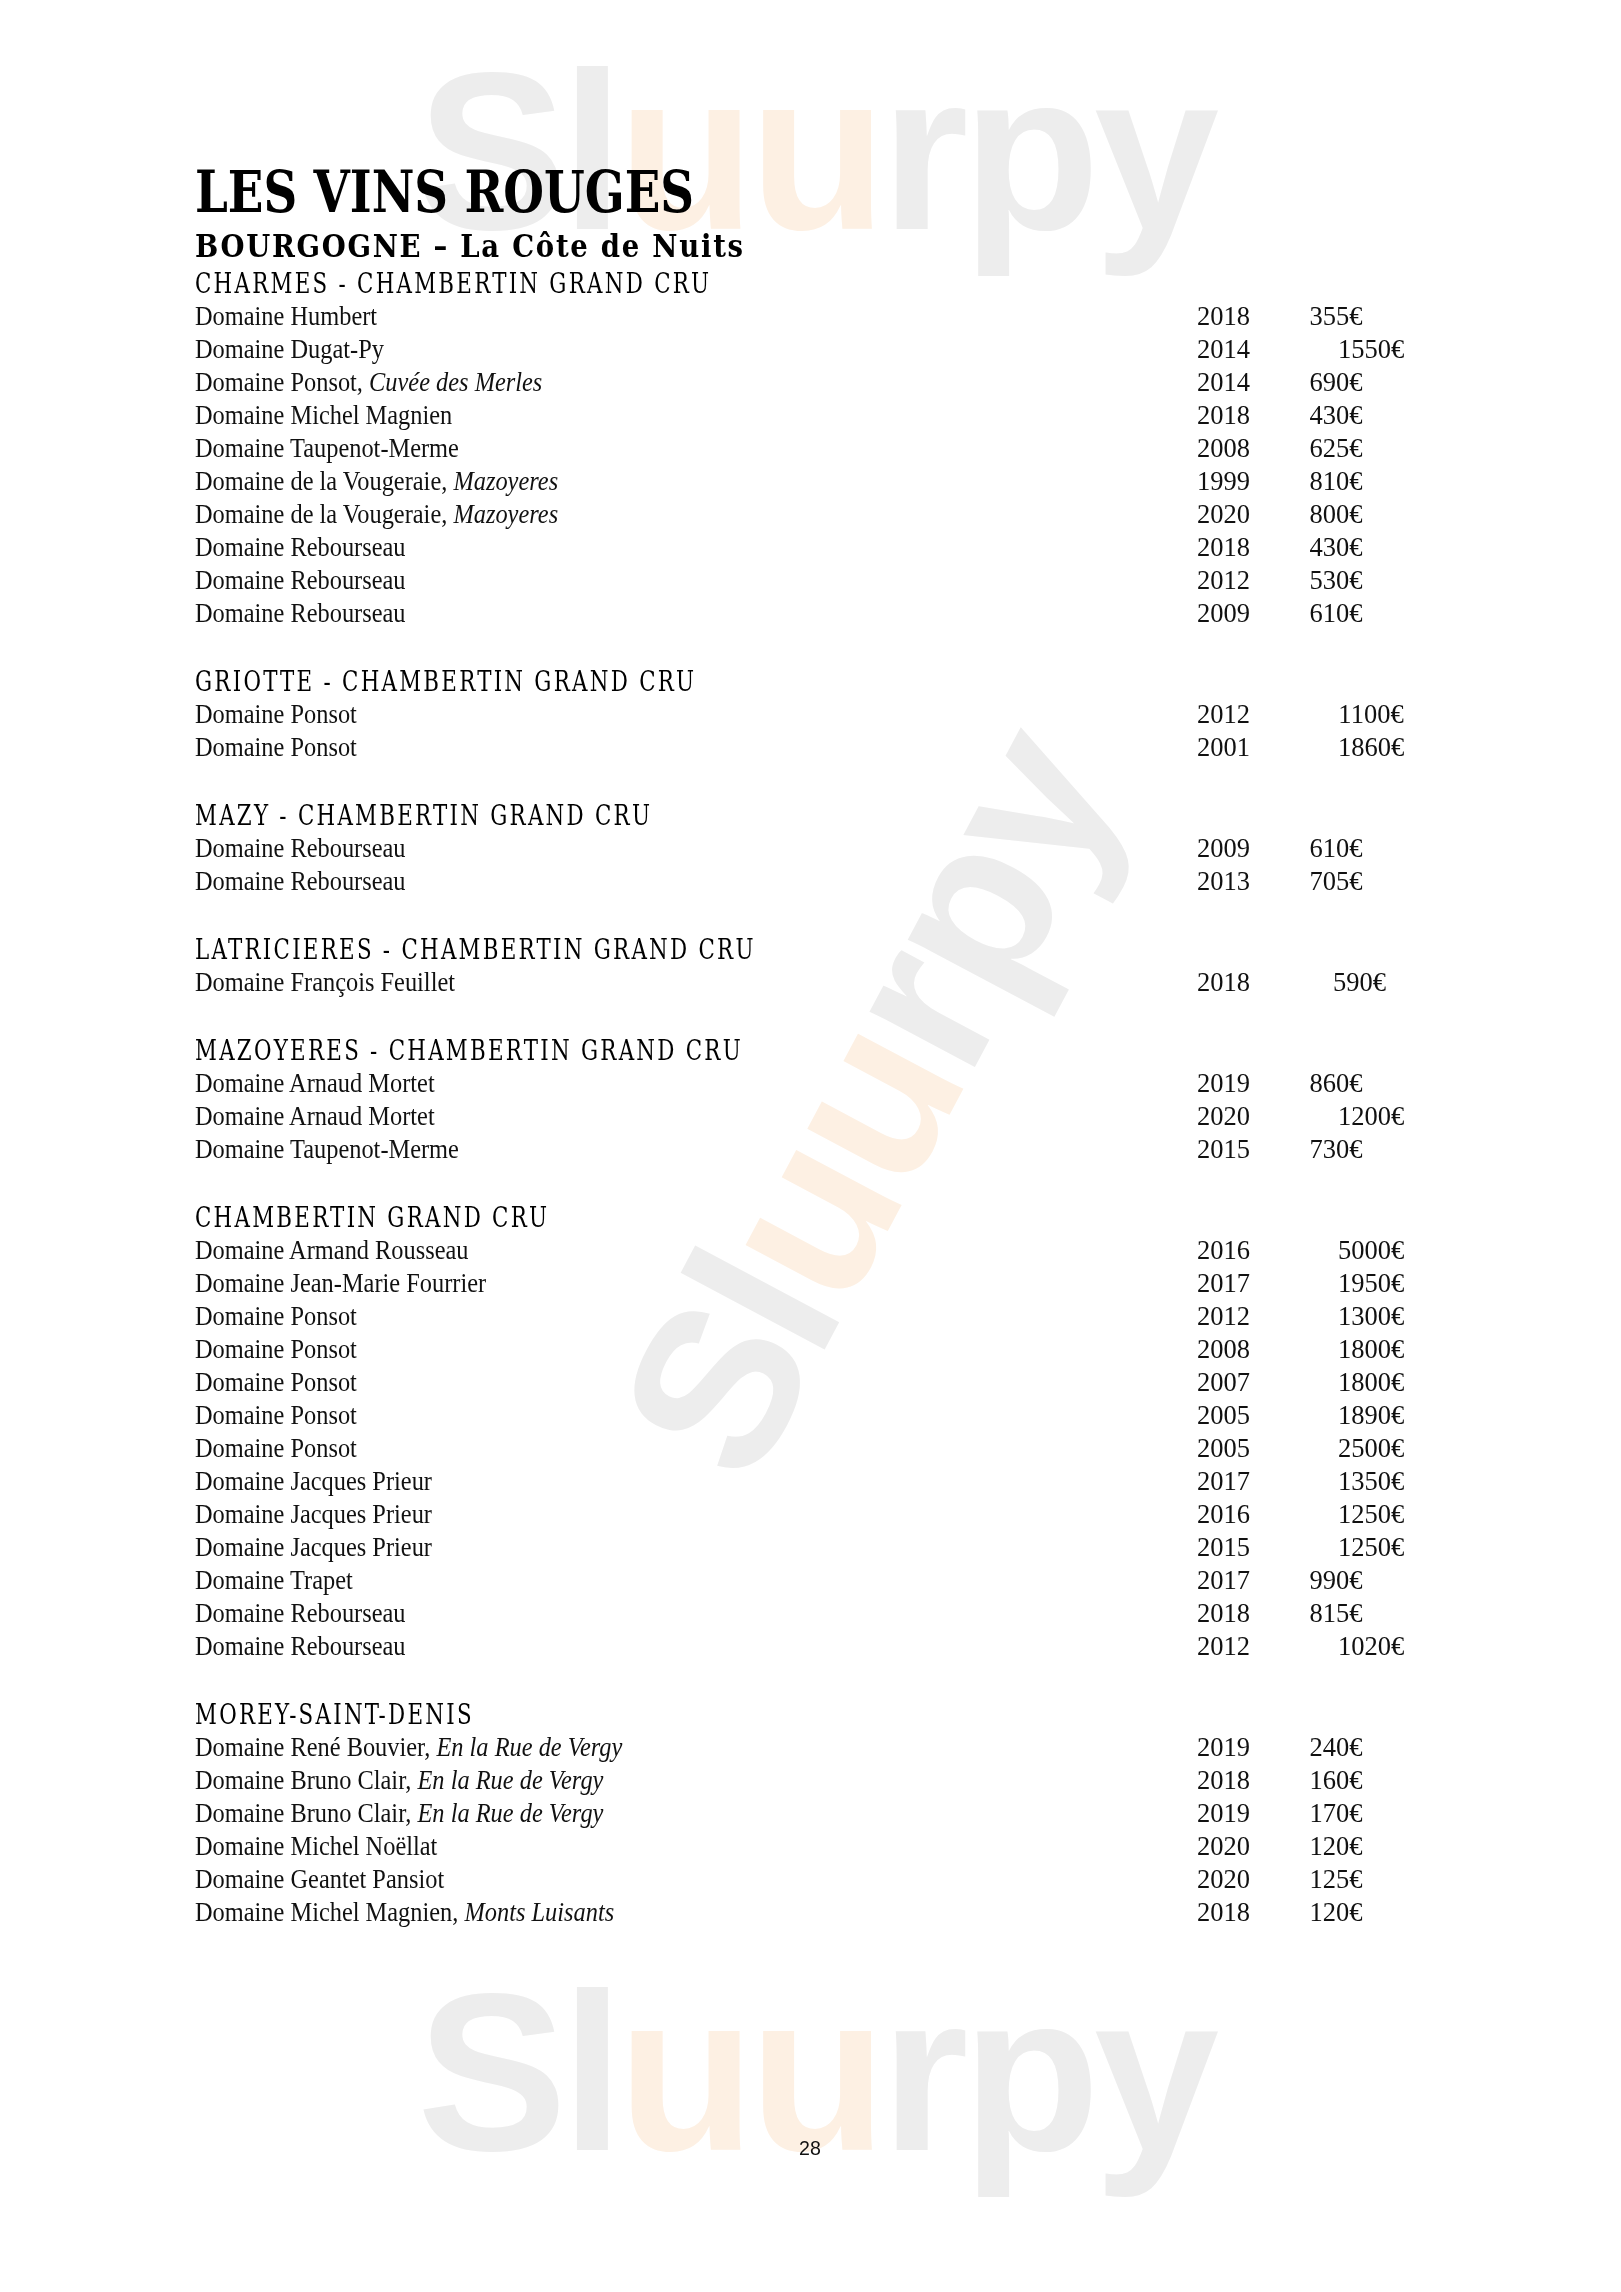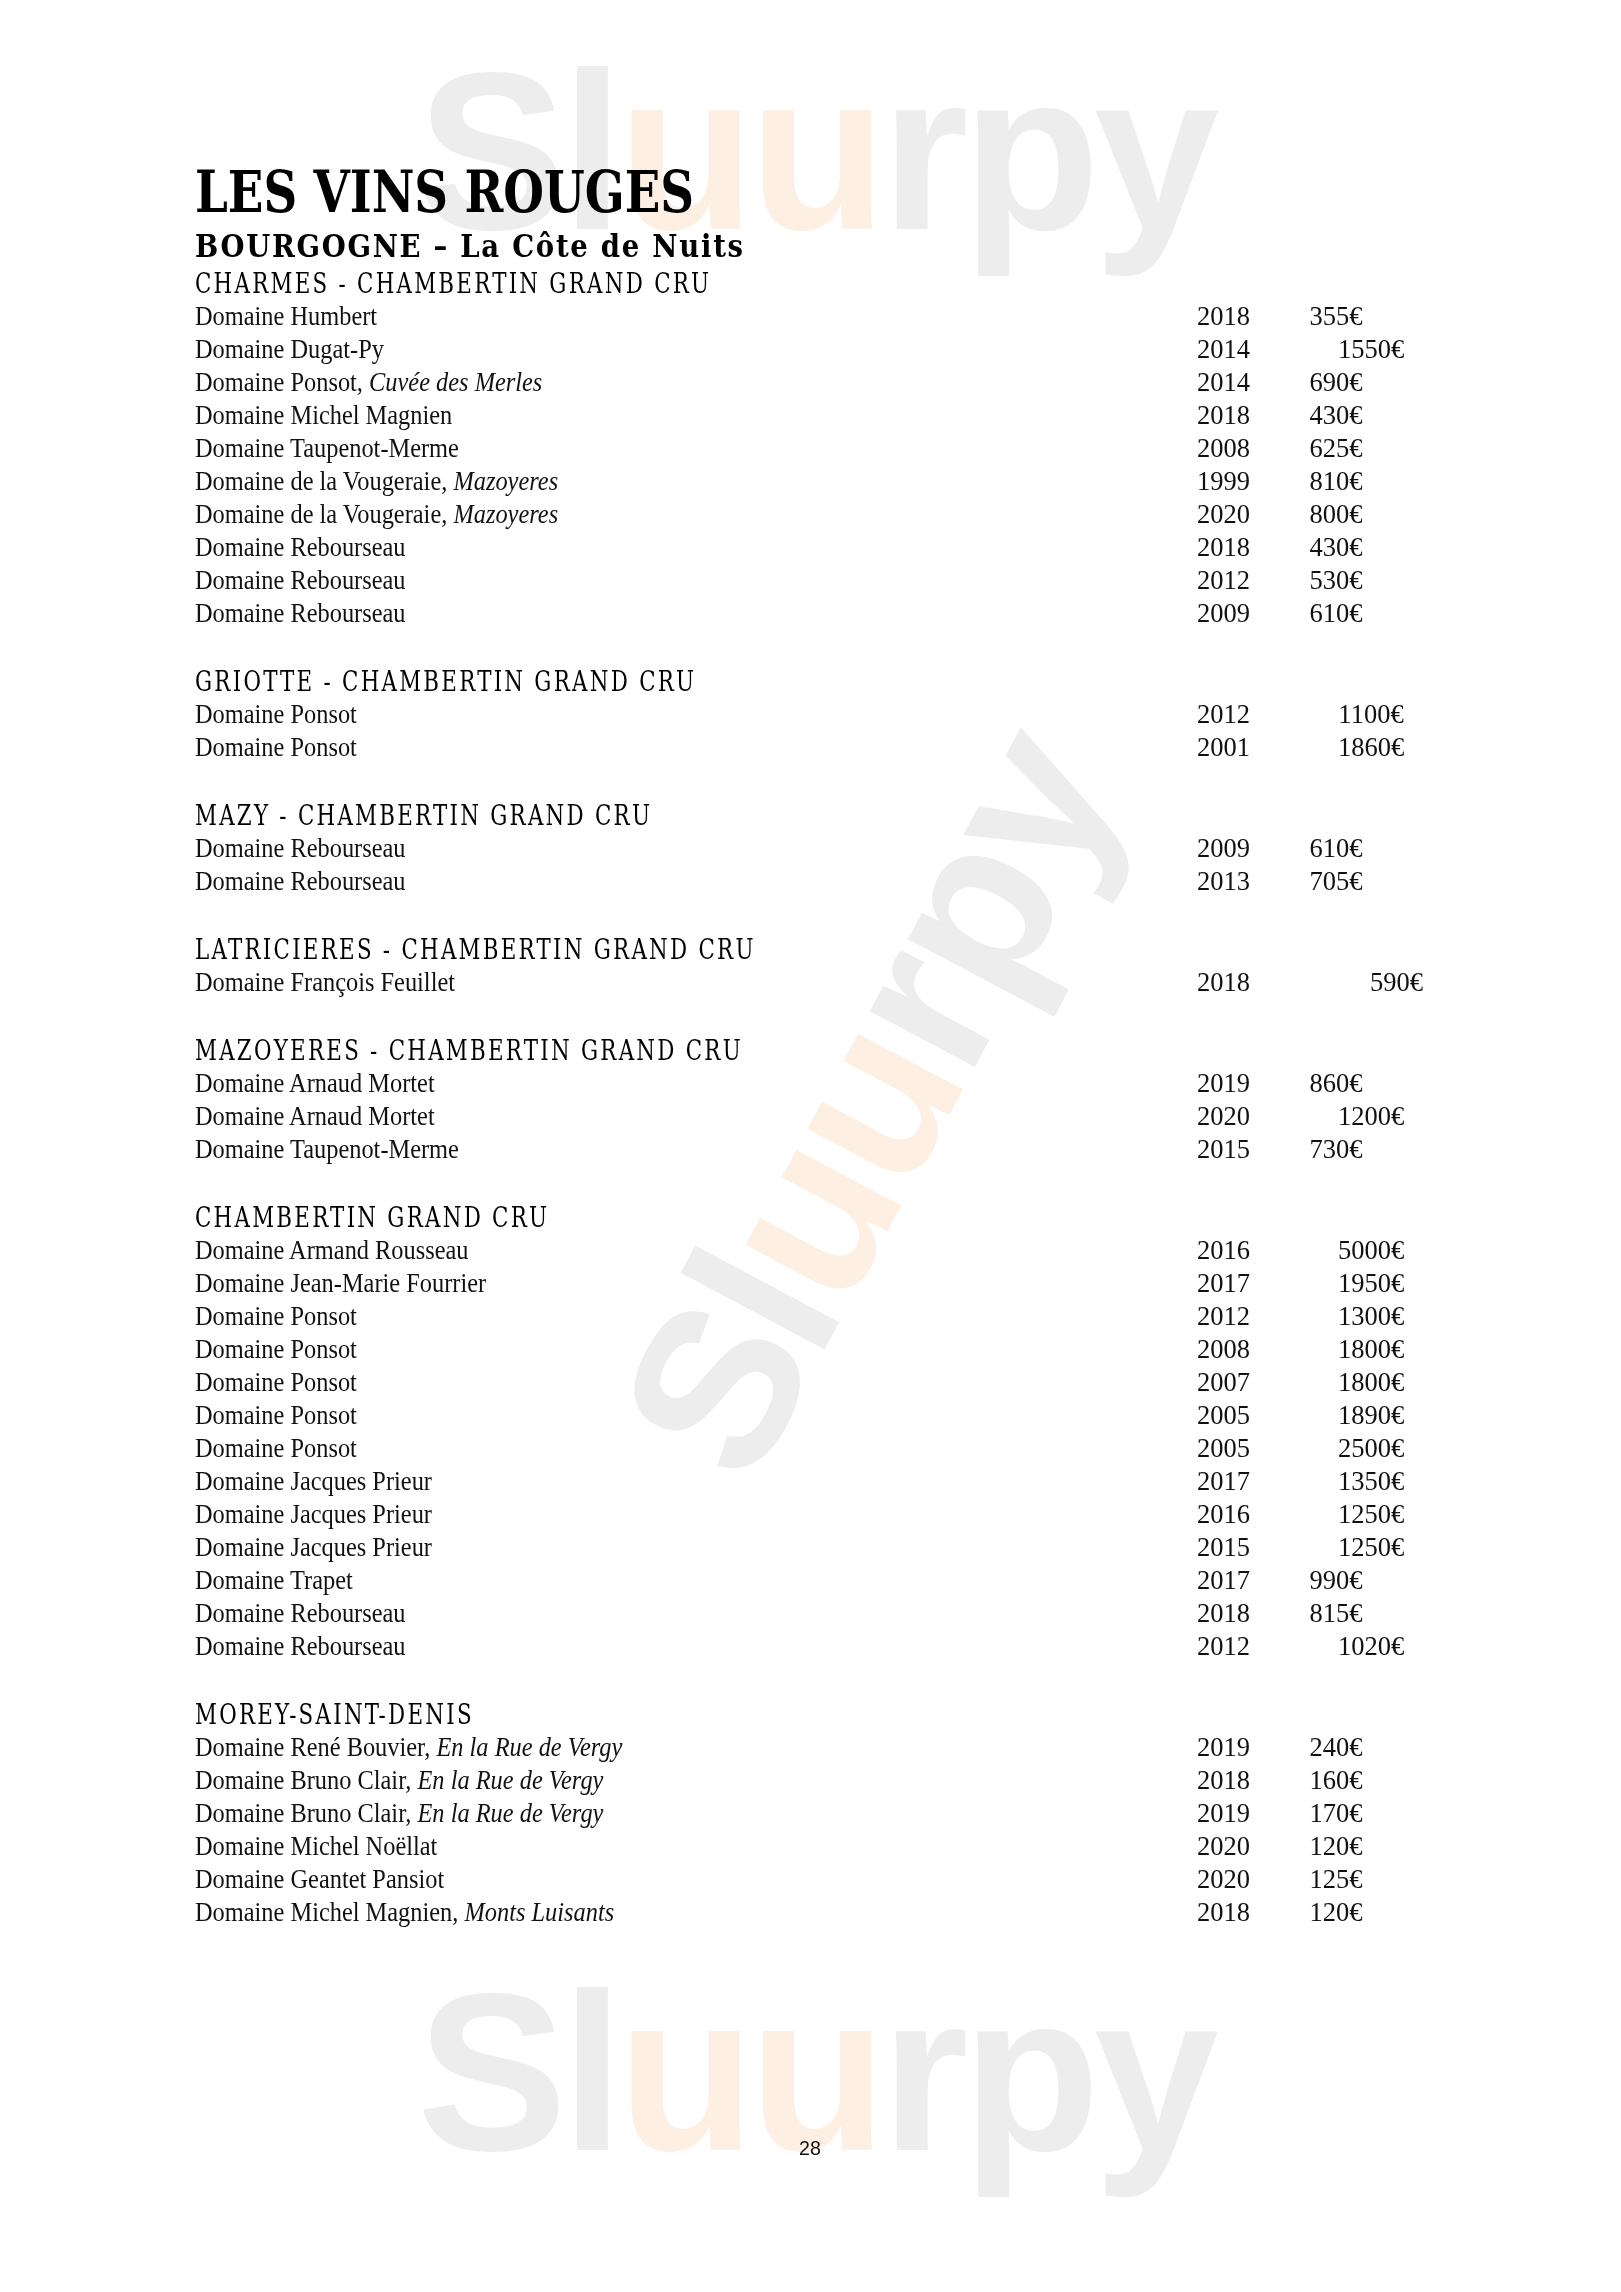--- a/index.html
+++ b/index.html
@@ -14,21 +14,21 @@
   .title { font-family:"DejaVu Serif", serif; font-weight:bold; font-size:57px; line-height:69px; transform:scaleX(0.82); transform-origin:left; color:#000; margin:0; white-space:nowrap; }
   .subtitle { font-family:"DejaVu Serif", serif; font-weight:bold; font-size:32px; line-height:41px; letter-spacing:2px; transform:scaleX(0.86); transform-origin:left; color:#000; white-space:nowrap; }
   .section { margin-bottom:35px; }
   .sec-head { font-family:"DejaVu Serif", serif; font-size:27.4px; line-height:33px; letter-spacing:2.9px; transform:scaleX(0.78); transform-origin:left; color:#000; white-space:nowrap; height:33px; }
   .row { position:relative; height:33px; font-family:Liberation Serif, serif; font-size:26.5px; line-height:33px; color:#111; }
   .row .name { position:absolute; left:0; white-space:nowrap; transform:scaleX(0.92); transform-origin:left; }
   .row .name i { font-style:italic; }
   .row .year { position:absolute; left:992px; width:63px; text-align:right; }
   .row .price { position:absolute; right:0; width:118px; text-align:center; }
   .row .price.narrow { right:35px; }
-  .row .price.left590 { right:auto; left:1175px; text-align:right; width:auto; }
+  .row .price.left590 { right:auto; left:1138px; text-align:right; width:auto; }
   .pageno { position:absolute; left:799px; top:2137px; font-family:Liberation Sans, sans-serif; font-size:19.6px; color:#111; z-index:1; }
 </style>
 </head>
 <body>
 
 <div class="wm wm-1"><span class="g">Sl</span><span class="o">uu</span><span class="g">rpy</span></div>
 <div class="wm wm-2"><span class="g">Sl</span><span class="o">uu</span><span class="g">rpy</span></div>
 <div class="wm wm-3"><span class="g">Sl</span><span class="o">uu</span><span class="g">rpy</span></div>
 
 <div class="content">

